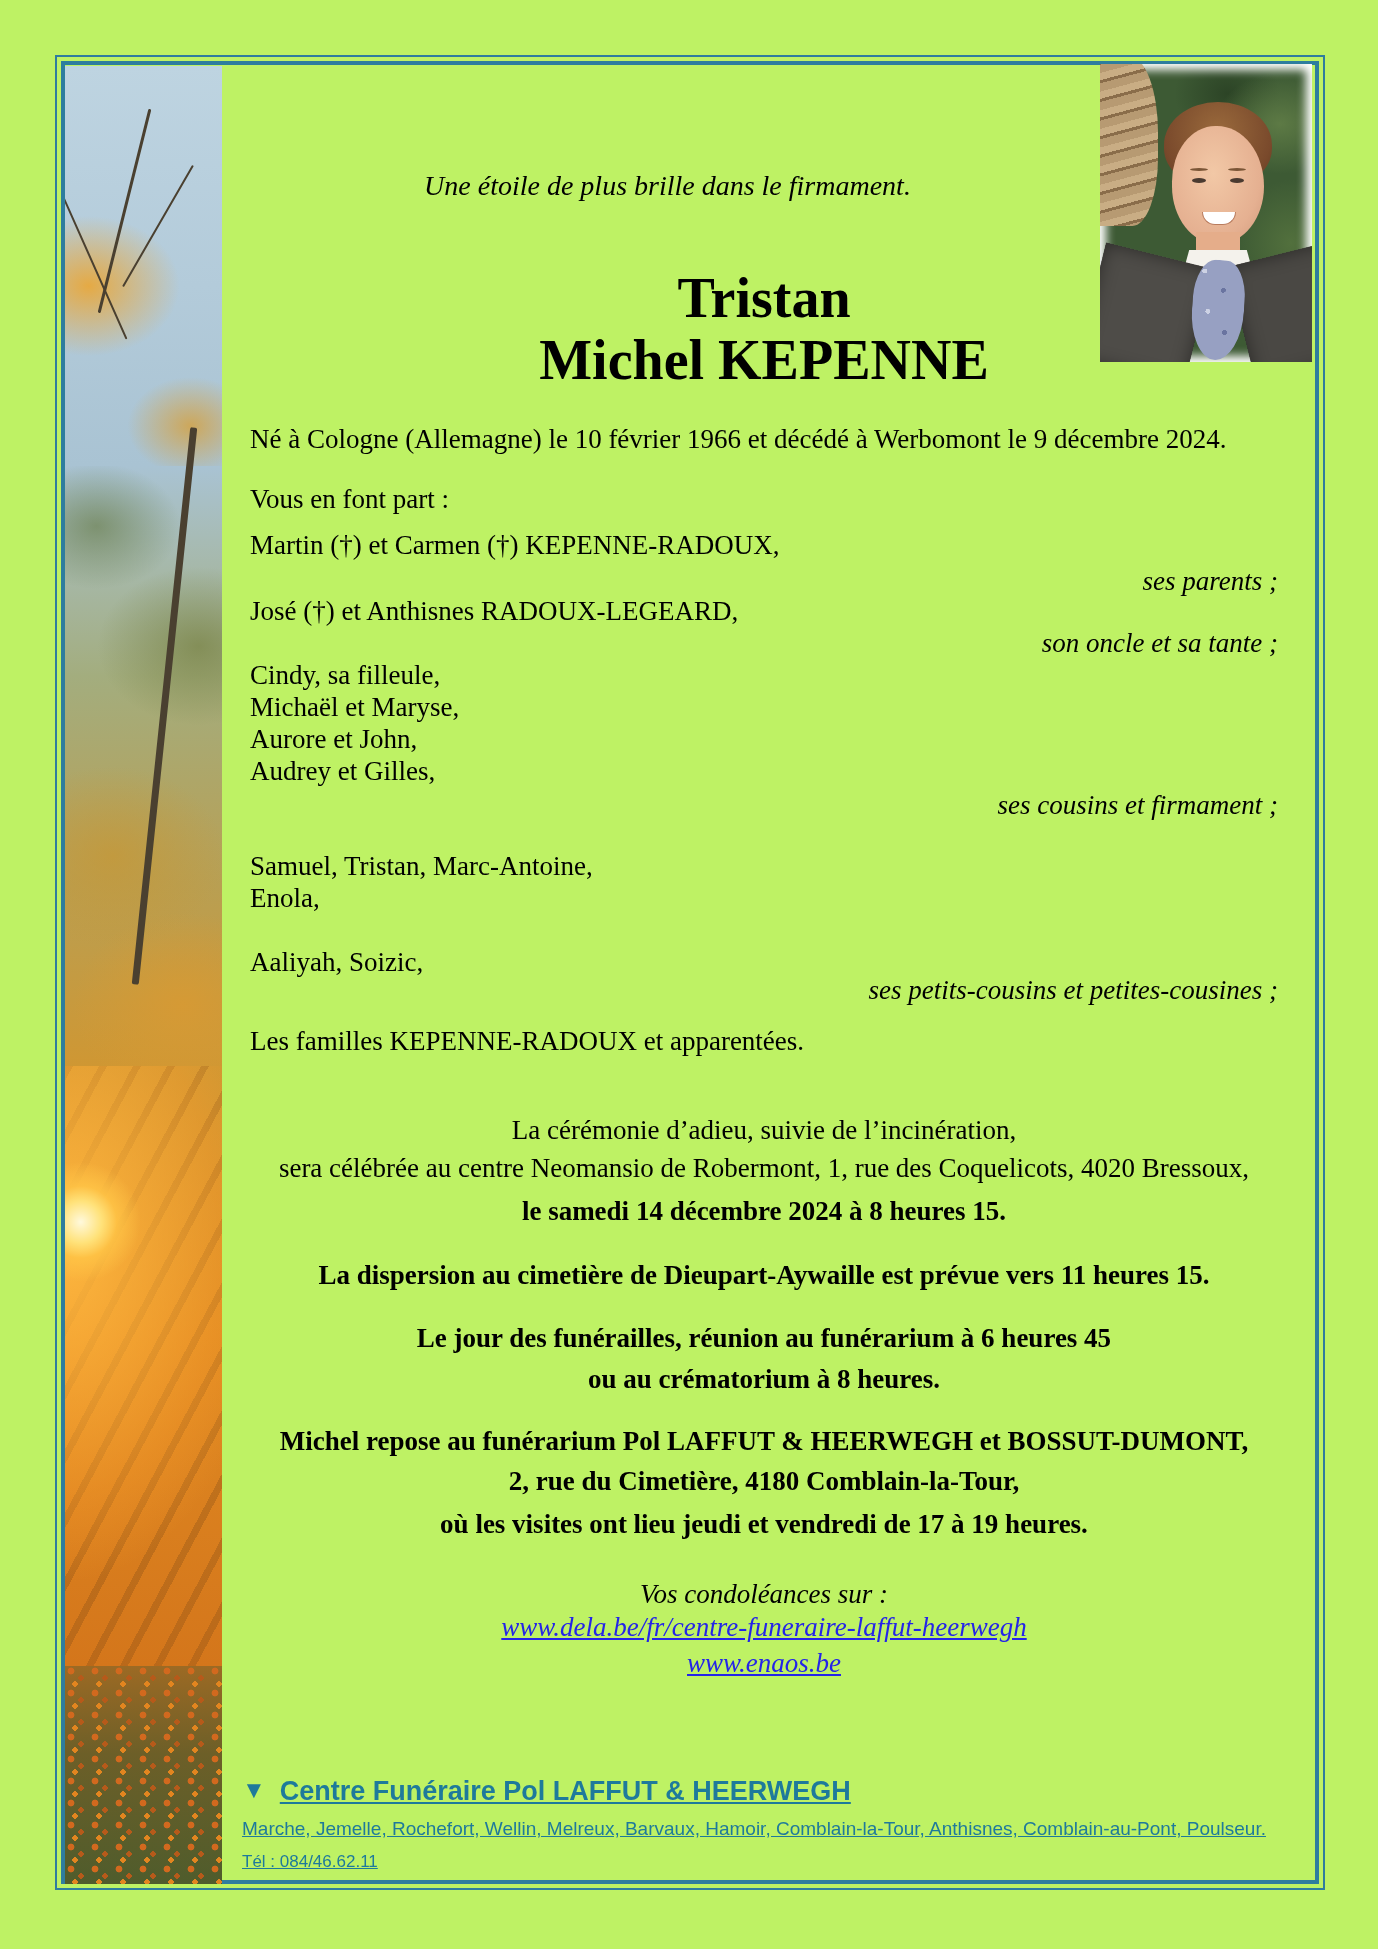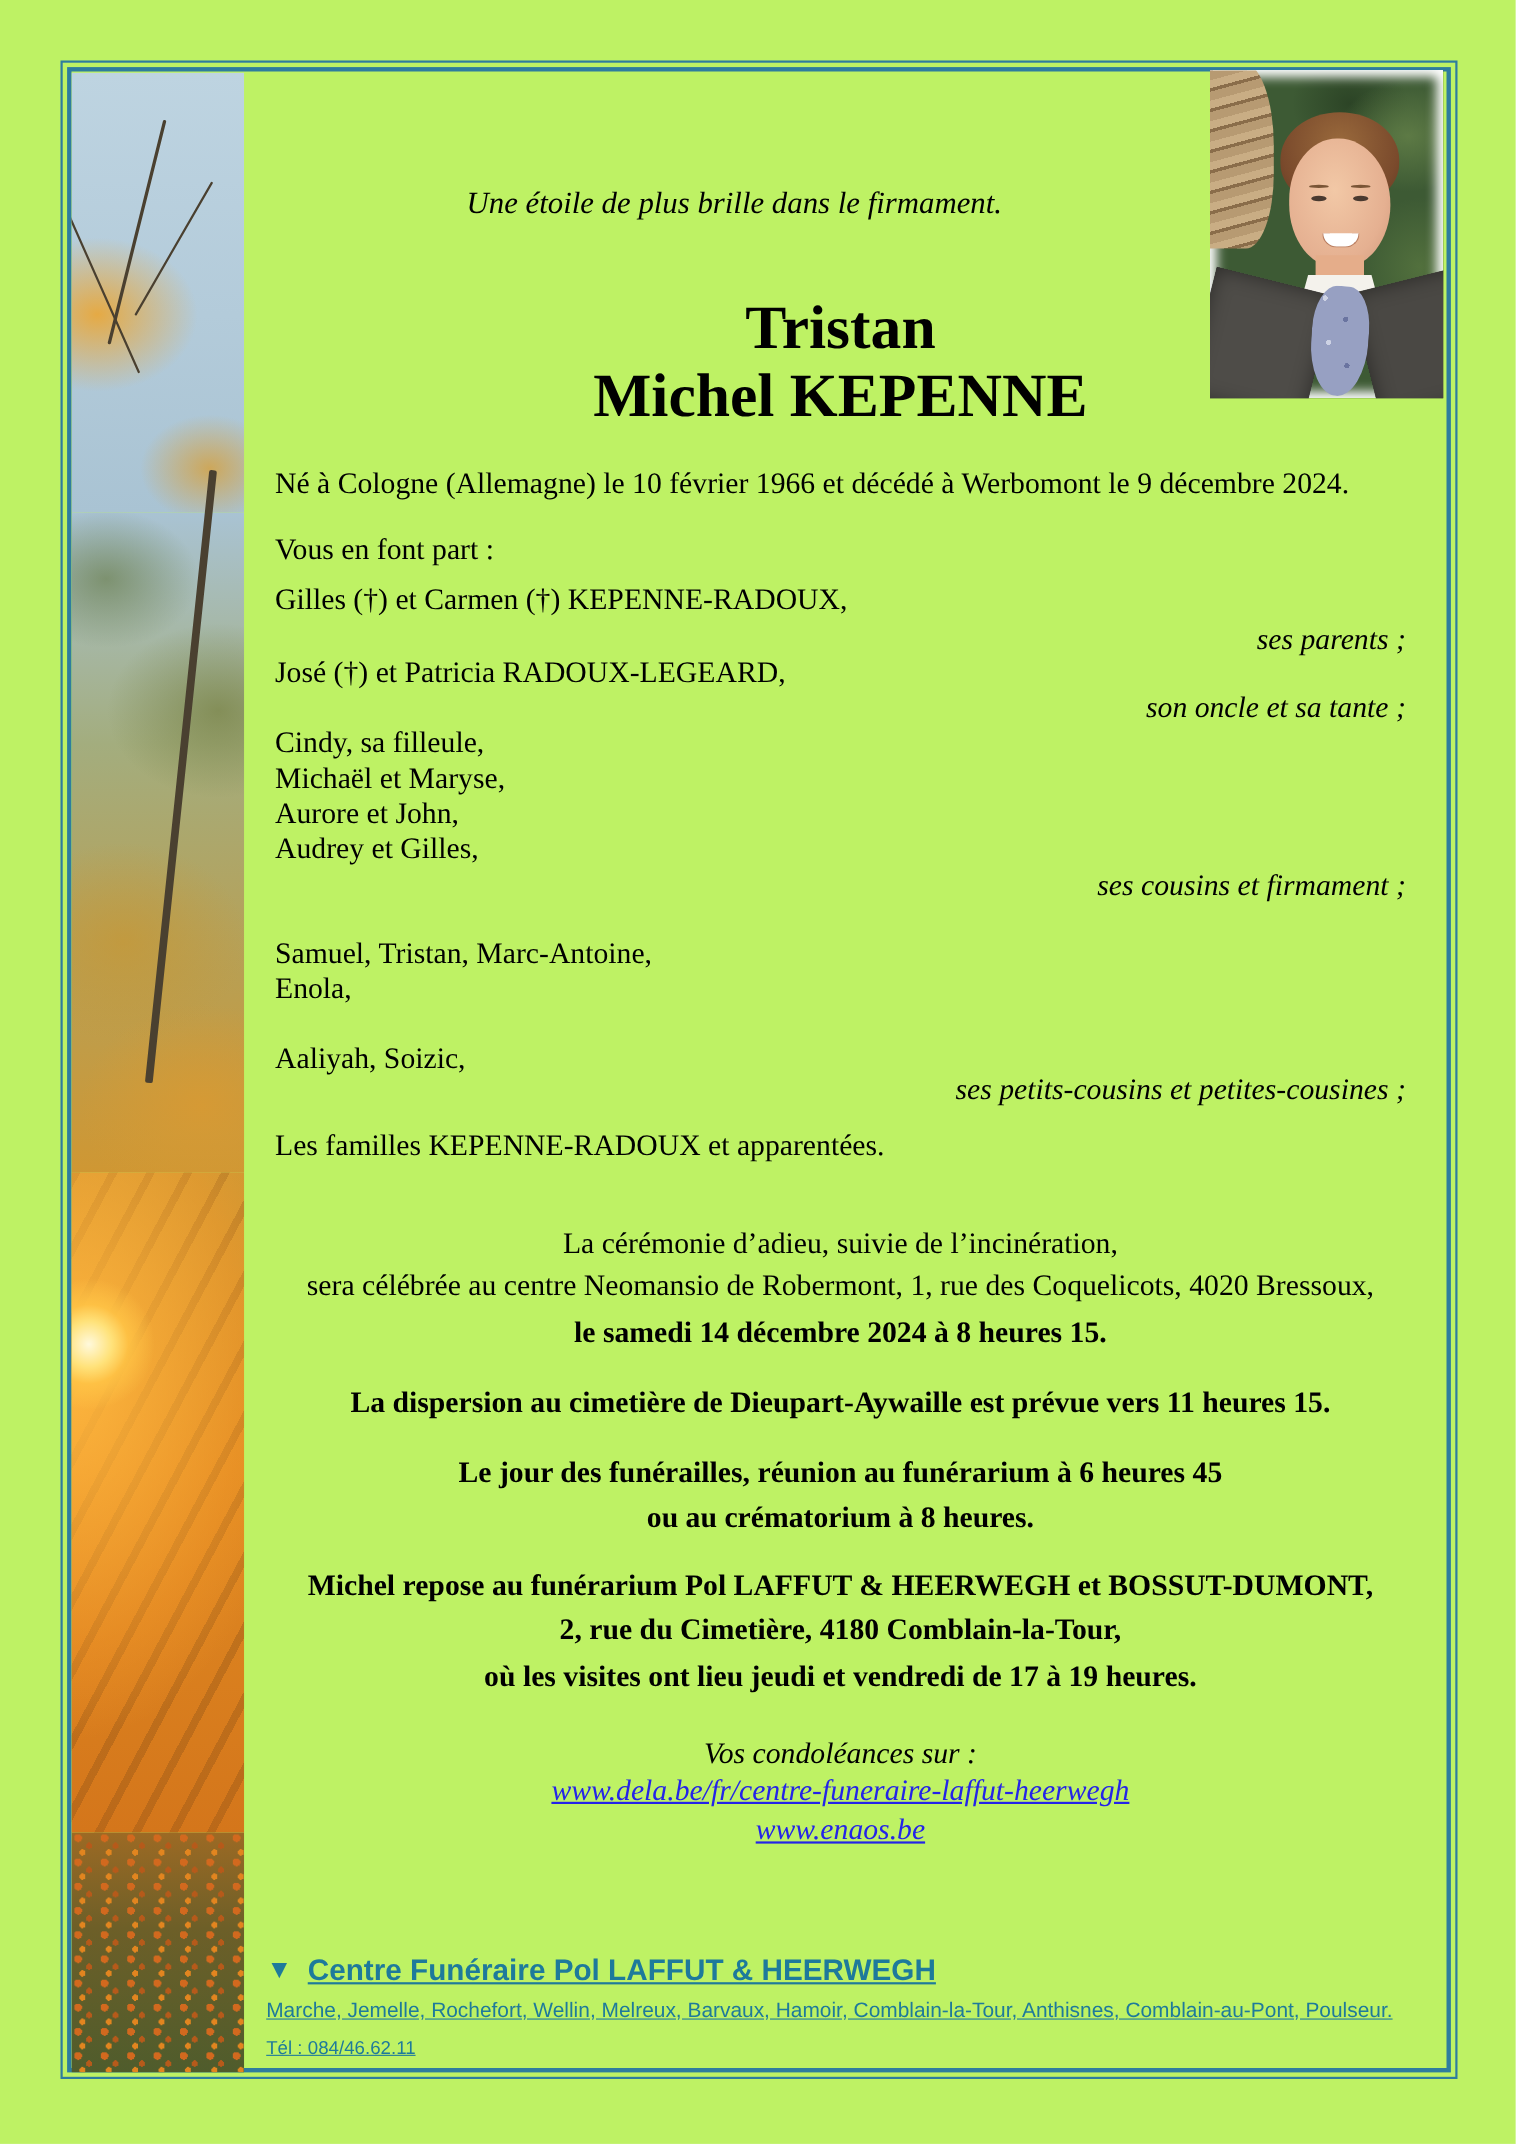--- a/index.html
+++ b/index.html
@@ -131,24 +131,24 @@
   </div>
 
   <div class="epigraph" style="top:170px;">Une étoile de plus brille dans le firmament.</div>
 
   <div class="title" style="top:268px;">Tristan</div>
   <div class="title" style="top:330px;">Michel KEPENNE</div>
 
   <div class="t left" style="top:424px;">Né à Cologne (Allemagne) le 10 février 1966 et décédé à Werbomont le 9 décembre 2024.</div>
   <div class="t left" style="top:484px;">Vous en font part :</div>
 
-  <div class="t left" style="top:530px;">Gilles (†) et Carmen (†) KEPENNE-RADOUX,</div>
+  <div class="t left" style="top:530px;">Martin (†) et Carmen (†) KEPENNE-RADOUX,</div>
   <div class="t right" style="top:566px;">ses parents ;</div>
 
-  <div class="t left" style="top:596px;">José (†) et Patricia RADOUX-LEGEARD,</div>
+  <div class="t left" style="top:596px;">José (†) et Anthisnes RADOUX-LEGEARD,</div>
   <div class="t right" style="top:628px;">son oncle et sa tante ;</div>
 
   <div class="t left" style="top:660px;">Cindy, sa filleule,</div>
   <div class="t left" style="top:692px;">Michaël et Maryse,</div>
   <div class="t left" style="top:724px;">Aurore et John,</div>
   <div class="t left" style="top:756px;">Audrey et Gilles,</div>
   <div class="t right" style="top:790px;">ses cousins et firmament ;</div>
 
   <div class="t left" style="top:851px;">Samuel, Tristan, Marc-Antoine,</div>
   <div class="t left" style="top:883px;">Enola,</div>

